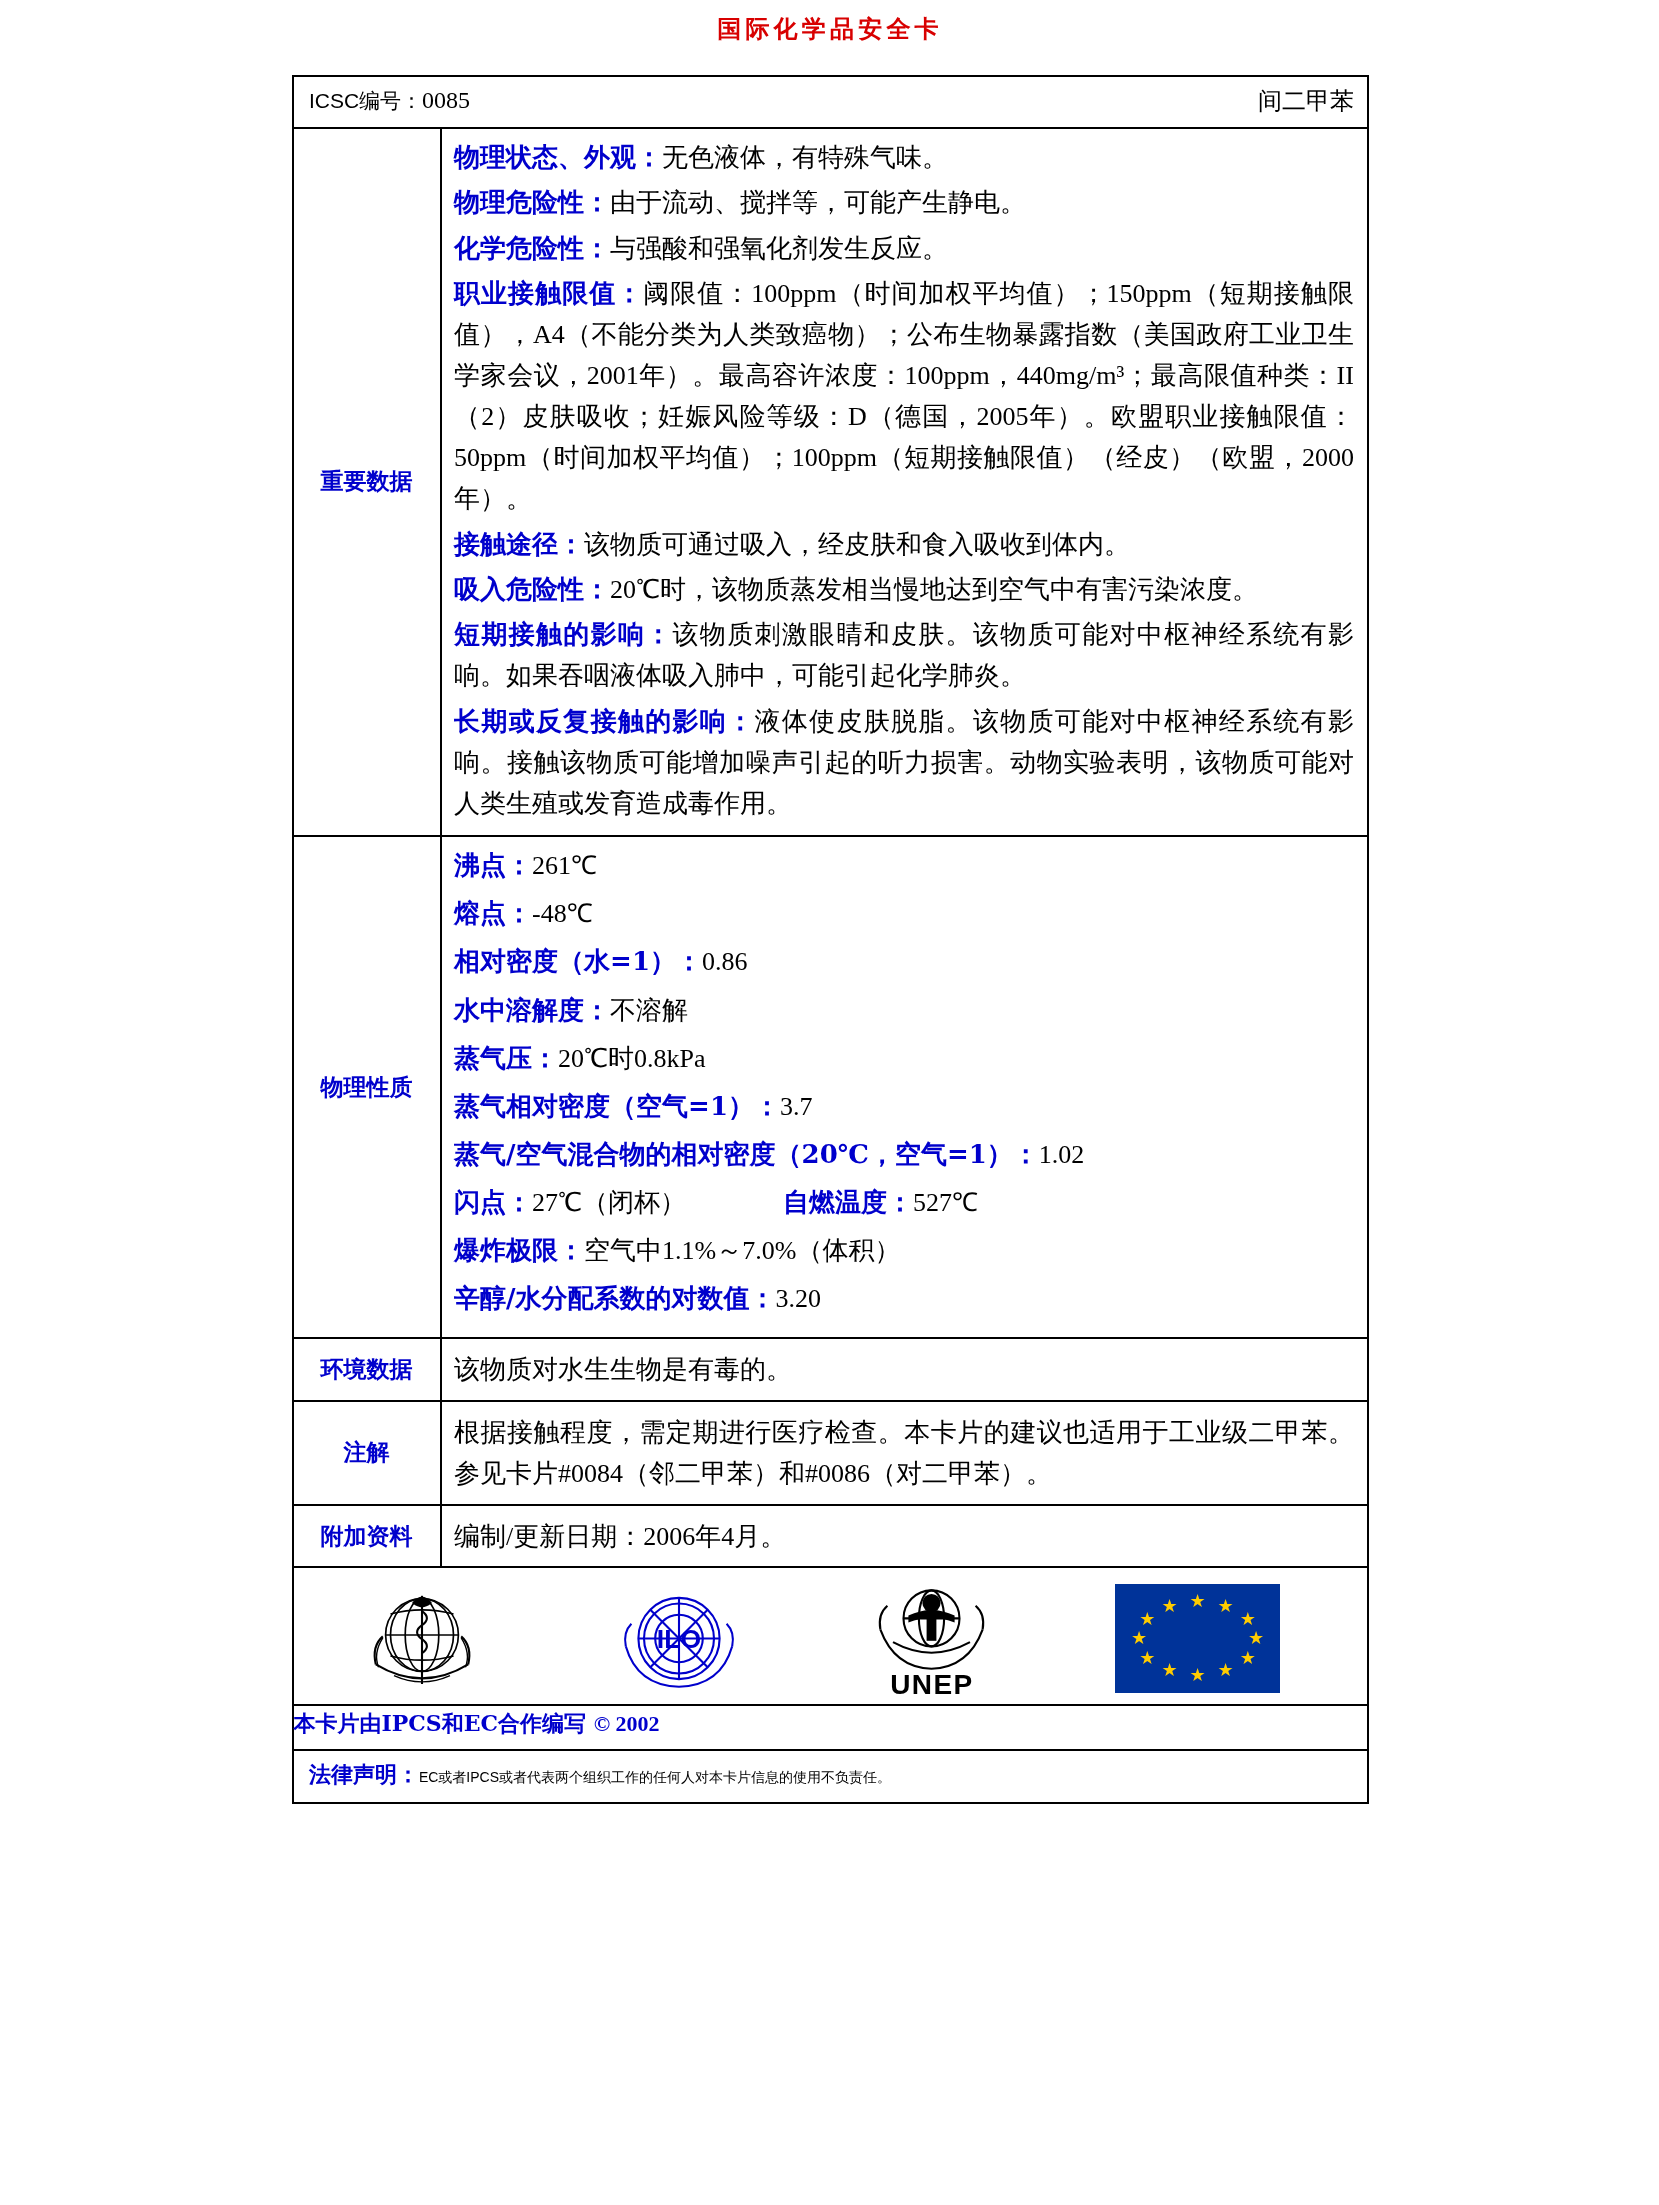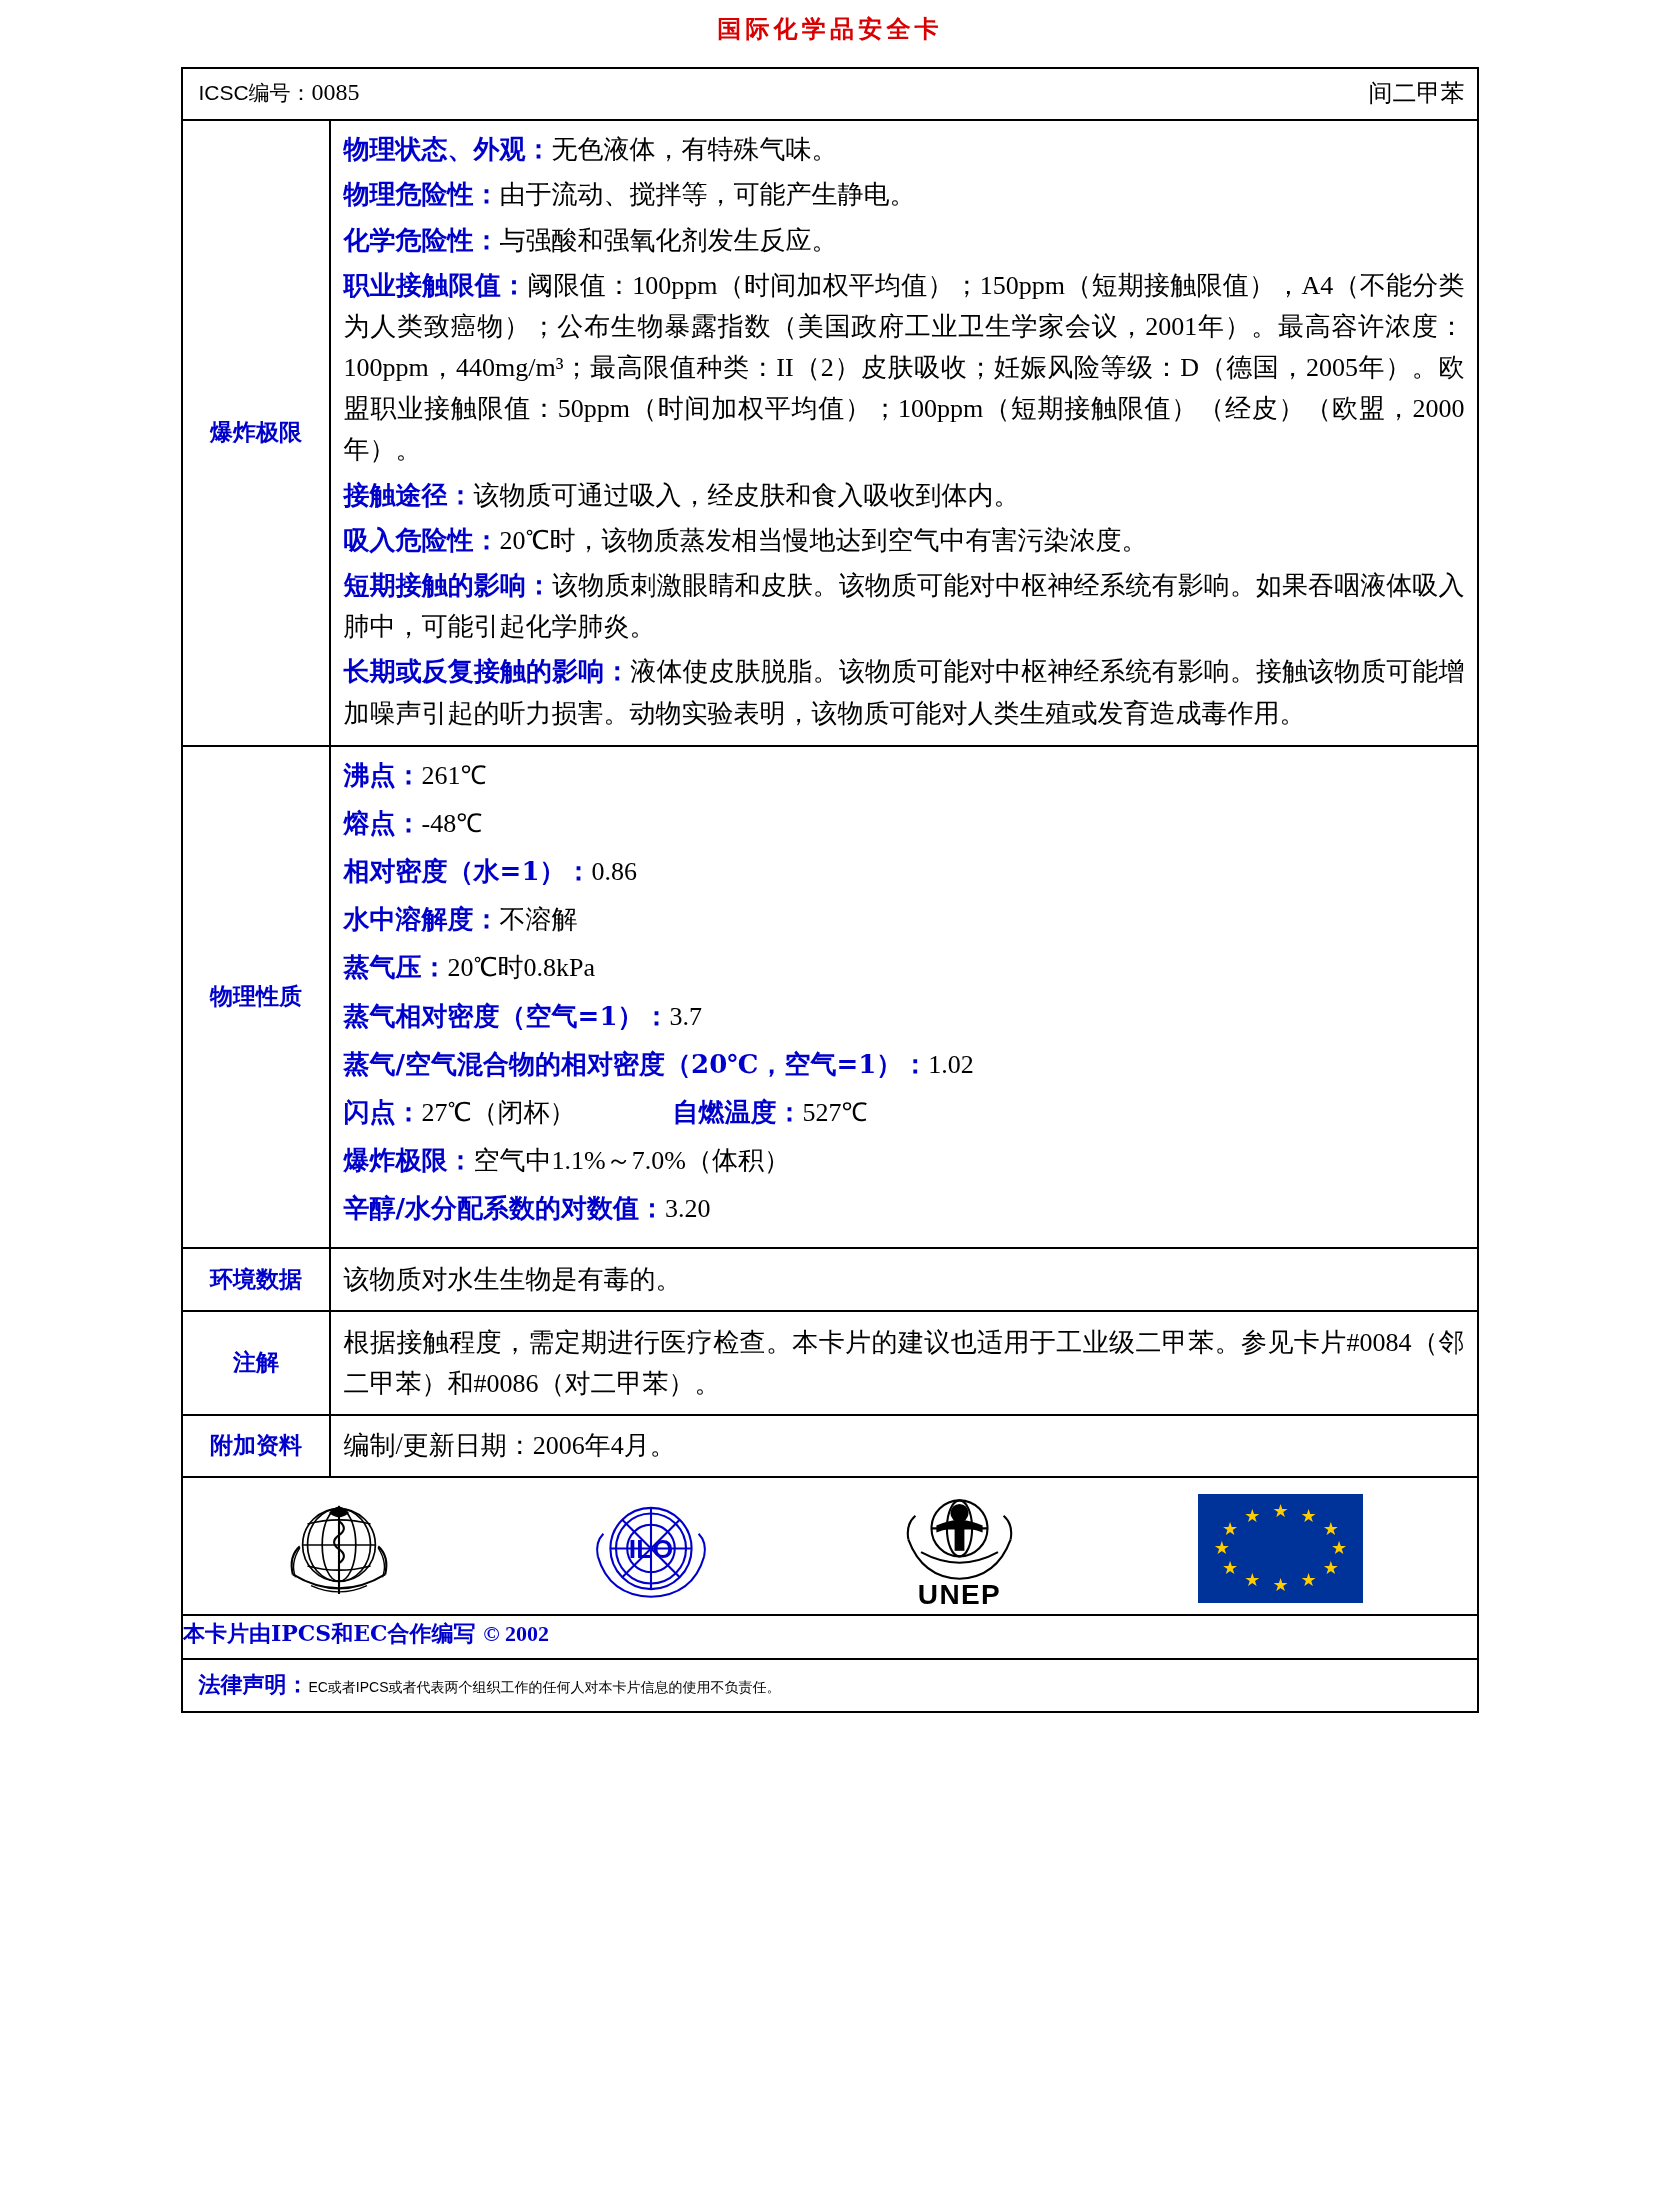--- a/index.html
+++ b/index.html
@@ -20,22 +20,22 @@
   .doc-title {
     text-align: center;
     color: #d80000;
     font-family: "DejaVu Serif", "Liberation Serif", serif;
     font-weight: bold;
     font-size: 24px;
     letter-spacing: 4.2px;
     padding: 12.6px 0 18px 0;
   }
   .card {
-    width: 1298px;
-    margin: 4px auto;
+    width: 1077px;
+    margin: 12px auto;
     border: 2.8px solid #000;
     box-sizing: border-box;
   }
   .row {
     display: flex;
     border-bottom: 2.1px solid #000;
   }
   .row:last-child {
     border-bottom: none;
   }
@@ -194,21 +194,21 @@
   <div class="card">
 
     <div class="hdr">
       <div class="icsc-left">
         <span class="lbl">ICSC编号：</span><span>0085</span>
       </div>
       <div class="name-right">间二甲苯</div>
     </div>
 
     <div class="row">
-      <div class="label-cell top">爆炸极限</div>
+      <div class="label-cell top">重要数据</div>
       <div class="content-cell">
         <p class="para">
           <span class="k">物理状态、外观：</span><span class="v">无色液体，有特殊气味。</span>
         </p>
         <p class="para">
           <span class="k">物理危险性：</span><span class="v">由于流动、搅拌等，可能产生静电。</span>
         </p>
         <p class="para">
           <span class="k">化学危险性：</span><span class="v">与强酸和强氧化剂发生反应。</span>
         </p>

